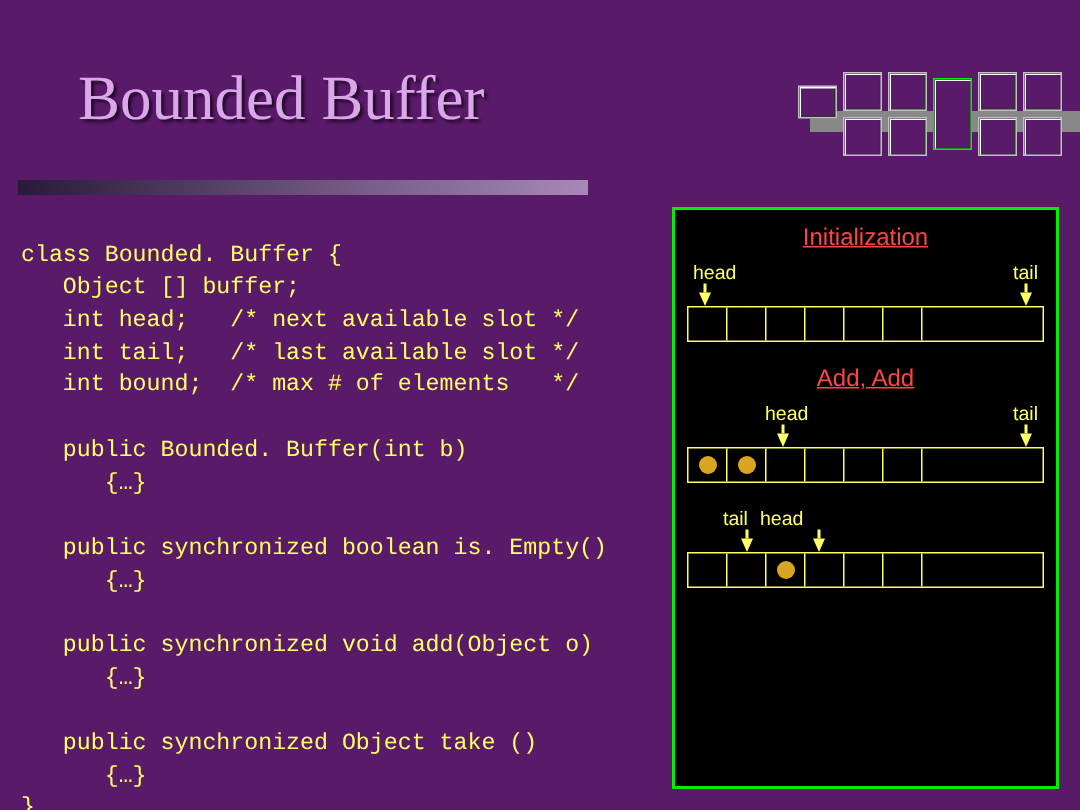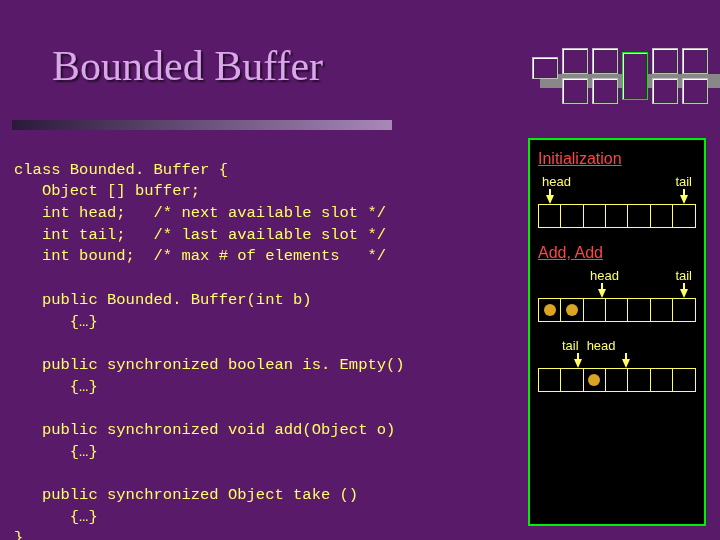--- a/index.html
+++ b/index.html
@@ -78,27 +78,28 @@
 }
 .code-block {
   flex: 1;
   font-family: 'Courier New', monospace;
   font-size: 15.5px;
   color: #ffff66;
   line-height: 1.4;
   white-space: pre;
 }
 .diagram-panel {
-  width: 178px;
+  width: 258px;
   background: #000;
   border: 2px solid #00ee00;
   padding: 10px 8px;
   display: flex;
   flex-direction: column;
   gap: 16px;
+  text-align: center;
 }
 .diag-section { }
 .diag-title {
   color: #ff4444;
   font-size: 16px;
   text-decoration: underline;
   font-family: Verdana, sans-serif;
   margin-bottom: 6px;
 }
 .labels-row {

